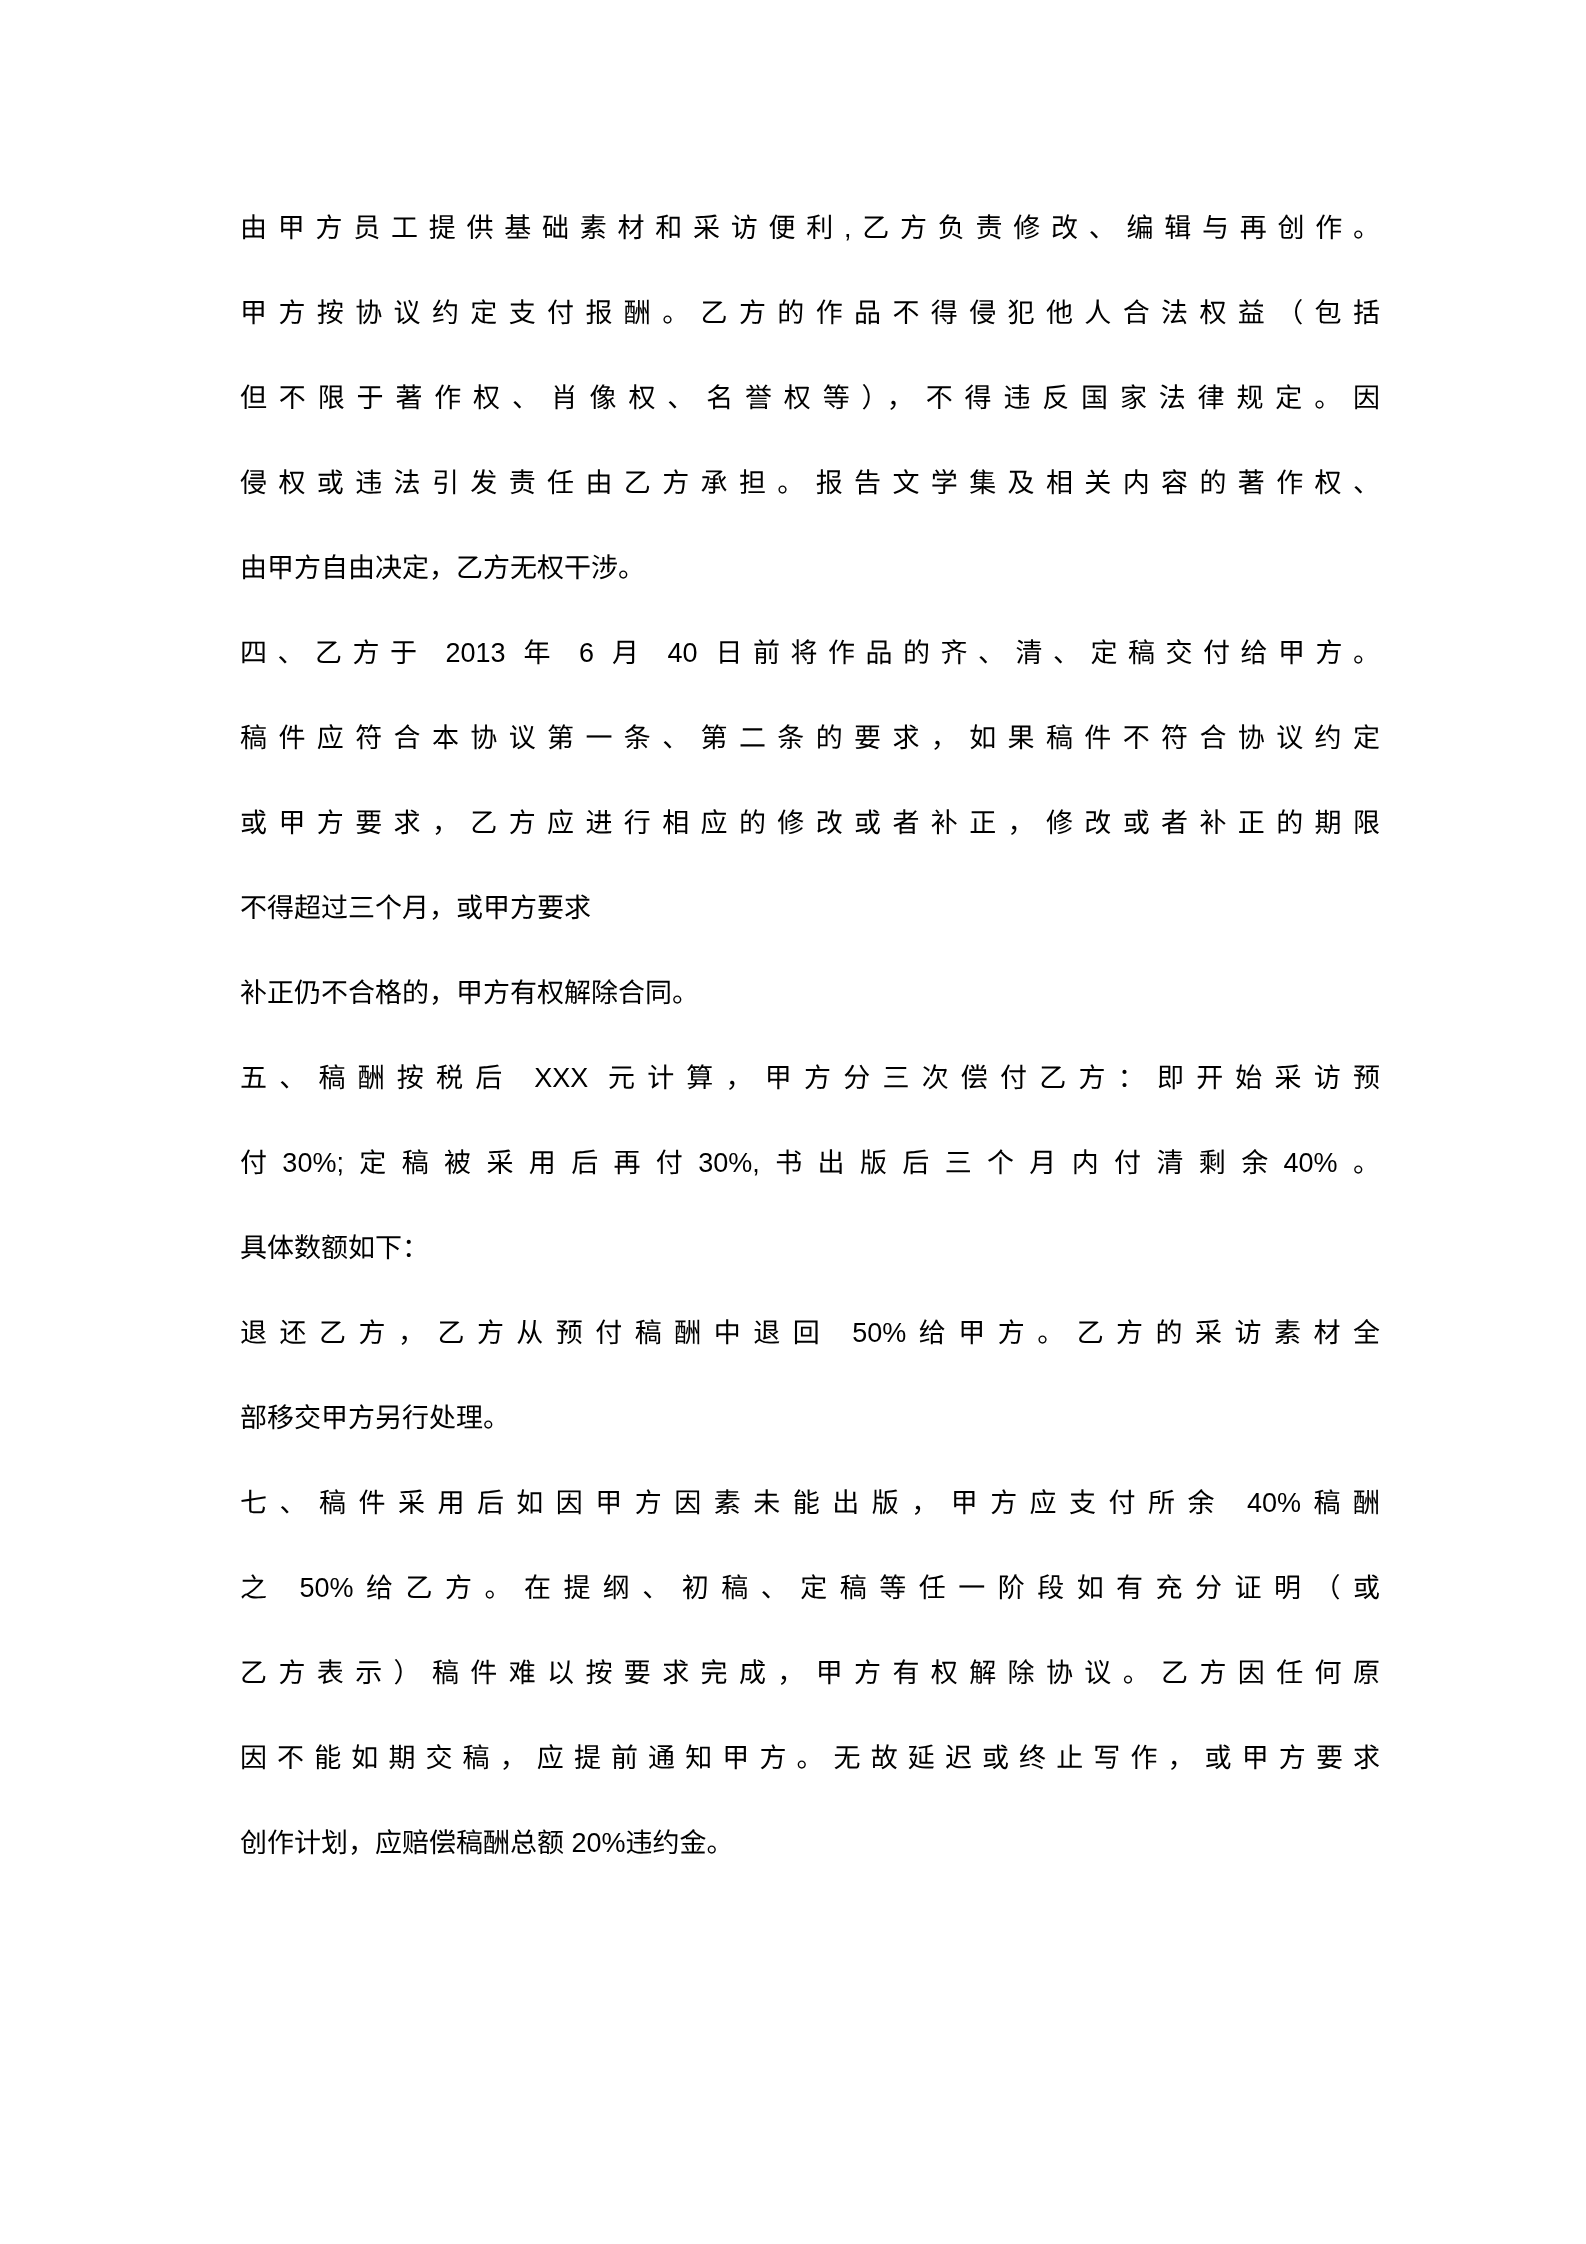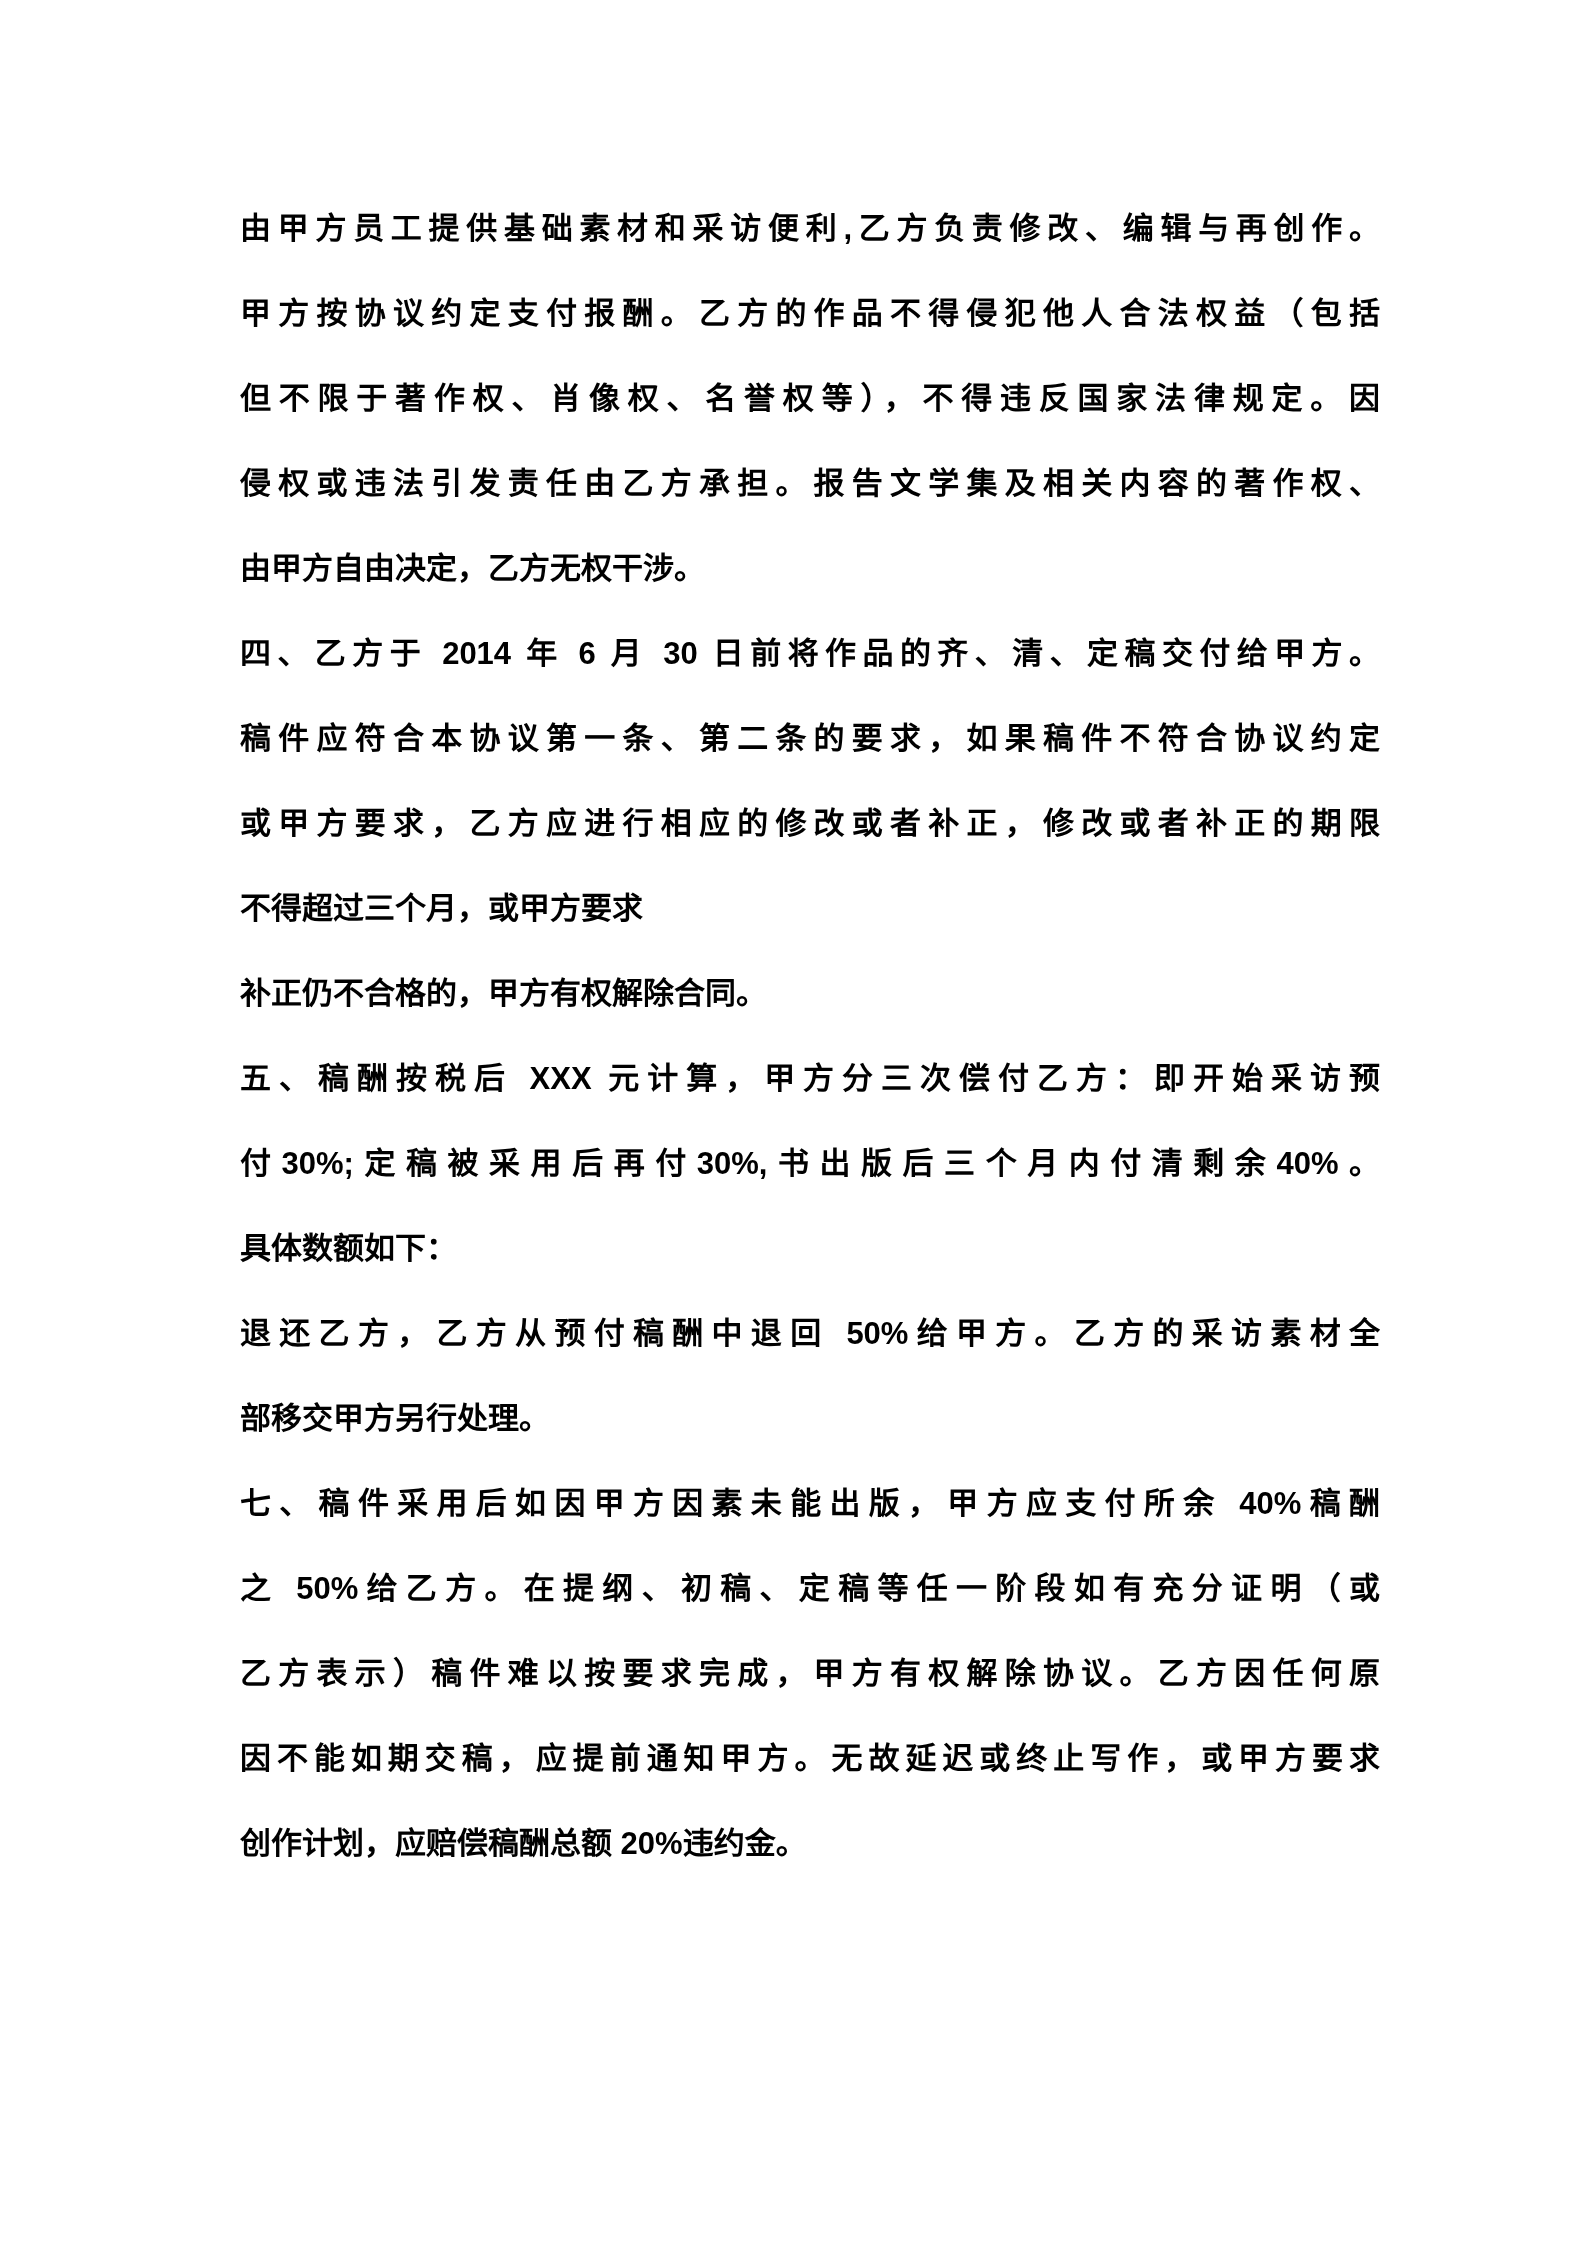--- a/index.html
+++ b/index.html
@@ -15,22 +15,22 @@
     overflow: hidden;
   }
   .text-column {
     position: absolute;
     left: 240px;
     top: 186px;
     width: 1140px;
   }
   .line {
     font-family: "Liberation Sans", "DejaVu Sans", sans-serif;
-    font-size: 31px;
-    font-weight: bold;
+    font-size: 27px;
+    font-weight: normal;
     color: #000000;
     line-height: 85px;
     height: 85px;
     white-space: normal;
     text-align: left;
   }
   .line.fill {
     text-align: justify;
     text-align-last: justify;
   }
@@ -38,21 +38,21 @@
 </head>
 <body>
 
 <div class="page">
   <div class="text-column" style="color: rgb(0, 0, 0);">
       <div class="line fill">由甲方员工提供基础素材和采访便利,乙方负责修改、编辑与再创作。</div>
       <div class="line fill">甲方按协议约定支付报酬。乙方的作品不得侵犯他人合法权益（包括</div>
       <div class="line fill">但不限于著作权、肖像权、名誉权等），不得违反国家法律规定。因</div>
       <div class="line fill">侵权或违法引发责任由乙方承担。报告文学集及相关内容的著作权、</div>
       <div class="line">由甲方自由决定，乙方无权干涉。</div>
-      <div class="line fill">四、乙方于 2014 年 6 月 30 日前将作品的齐、清、定稿交付给甲方。</div>
+      <div class="line fill">四、乙方于 2013 年 6 月 40 日前将作品的齐、清、定稿交付给甲方。</div>
       <div class="line fill">稿件应符合本协议第一条、第二条的要求，如果稿件不符合协议约定</div>
       <div class="line fill">或甲方要求，乙方应进行相应的修改或者补正，修改或者补正的期限</div>
       <div class="line">不得超过三个月，或甲方要求</div>
       <div class="line">补正仍不合格的，甲方有权解除合同。</div>
       <div class="line fill">五、稿酬按税后 XXX 元计算，甲方分三次偿付乙方：即开始采访预</div>
       <div class="line fill">付30%;定稿被采用后再付30%,书出版后三个月内付清剩余40%。</div>
       <div class="line">具体数额如下：</div>
       <div class="line fill">退还乙方，乙方从预付稿酬中退回 50%给甲方。乙方的采访素材全</div>
       <div class="line">部移交甲方另行处理。</div>
       <div class="line fill">七、稿件采用后如因甲方因素未能出版，甲方应支付所余 40%稿酬</div>

